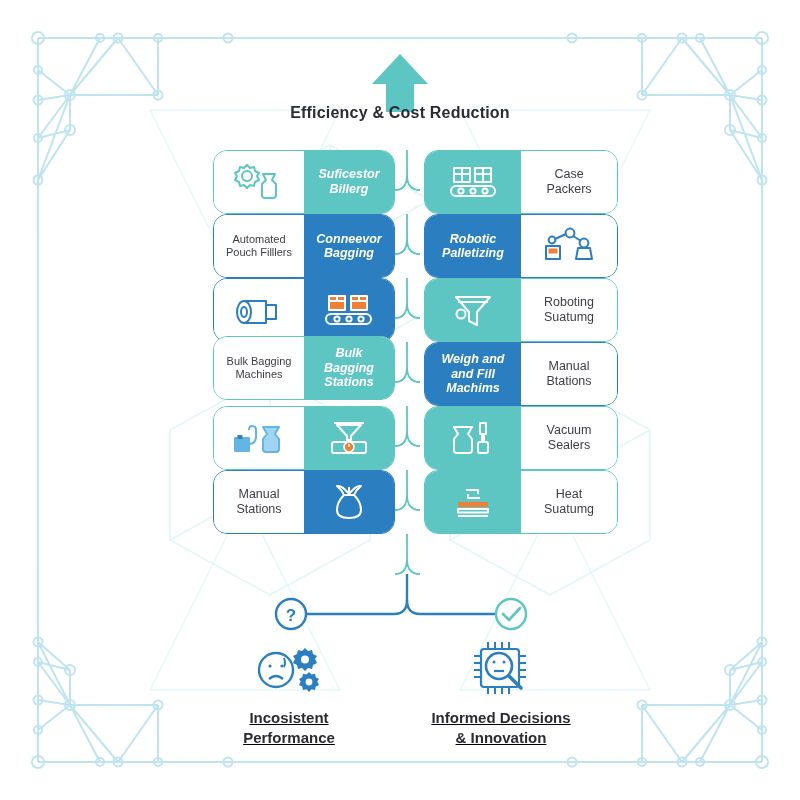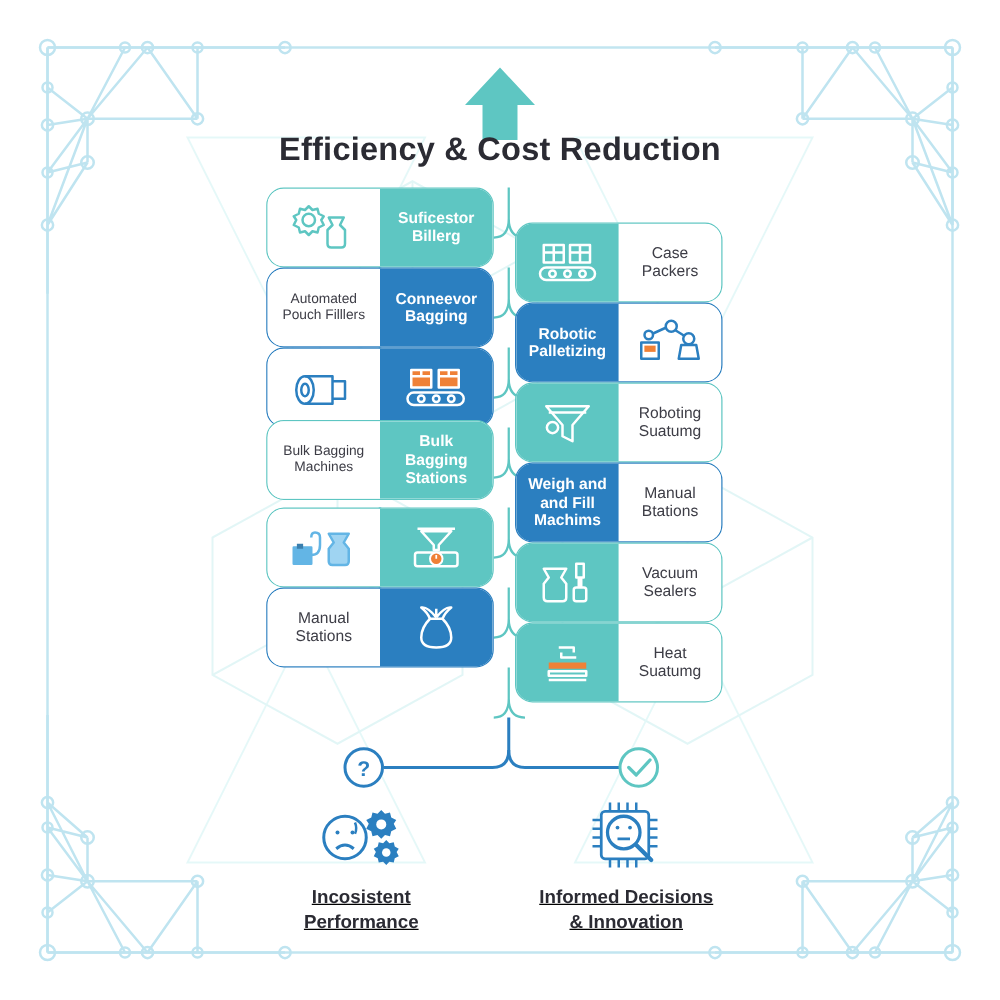--- a/index.html
+++ b/index.html
@@ -15,29 +15,29 @@
   
   .bg-layer{position:absolute;inset:0;width:800px;height:800px;pointer-events:none;}
 
   
   .arrow-up{
     position:absolute;left:370px;top:52px;width:60px;height:62px;
   }
   .page-title{
     position:absolute;left:0;top:104px;width:800px;
     text-align:center;
-    font-size:26px;font-weight:bold;color:#2b2b33;
+    font-size:16px;font-weight:bold;color:#2b2b33;
     letter-spacing:.2px;
   }
 
   
   .rows{position:absolute;left:0;top:150px;width:800px;height:430px;}
   .row{position:absolute;height:64px;display:flex;align-items:stretch;}
   .row.left{left:213px;width:182px;}
-  .row.right{left:412px;width:166px;margin-top:28px;}
+  .row.right{left:424px;width:194px;}
 
   .card{
     display:flex;width:100%;height:100%;
     border-radius:14px;
     overflow:hidden;
     box-sizing:border-box;
   }
   .card.teal{border:1.6px solid #5ec6c2;background:#ffffff;}
   .card.blue{border:1.6px solid #2b7fc0;background:#ffffff;}
 
@@ -49,21 +49,21 @@
     padding:2px 5px;
   }
   .half.fill-teal{background:#5ec6c2;color:#ffffff;}
   .half.fill-blue{background:#2b7fc0;color:#ffffff;}
   .half.plain{background:#ffffff;color:#3d3d46;}
 
   .lbl{
     font-size:12.5px;line-height:1.18;font-weight:normal;
     white-space:pre-line;
   }
-  .half.fill-teal .lbl,.half.fill-blue .lbl{font-weight:bold;font-size:12.5px;}
+  .half.fill-teal .lbl,.half.fill-blue .lbl{font-weight:bold;font-size:12.5px;font-style:italic;}
   .lbl.small{font-size:11px;line-height:1.16;}
 
   .ico{width:58px;height:40px;display:block;}
 
   
   .connectors{position:absolute;left:0;top:0;width:800px;height:800px;}
 
   
   .outcome{position:absolute;width:240px;text-align:center;text-decoration:underline;}
   .outcome .oico{height:62px;display:flex;align-items:center;justify-content:center;}

